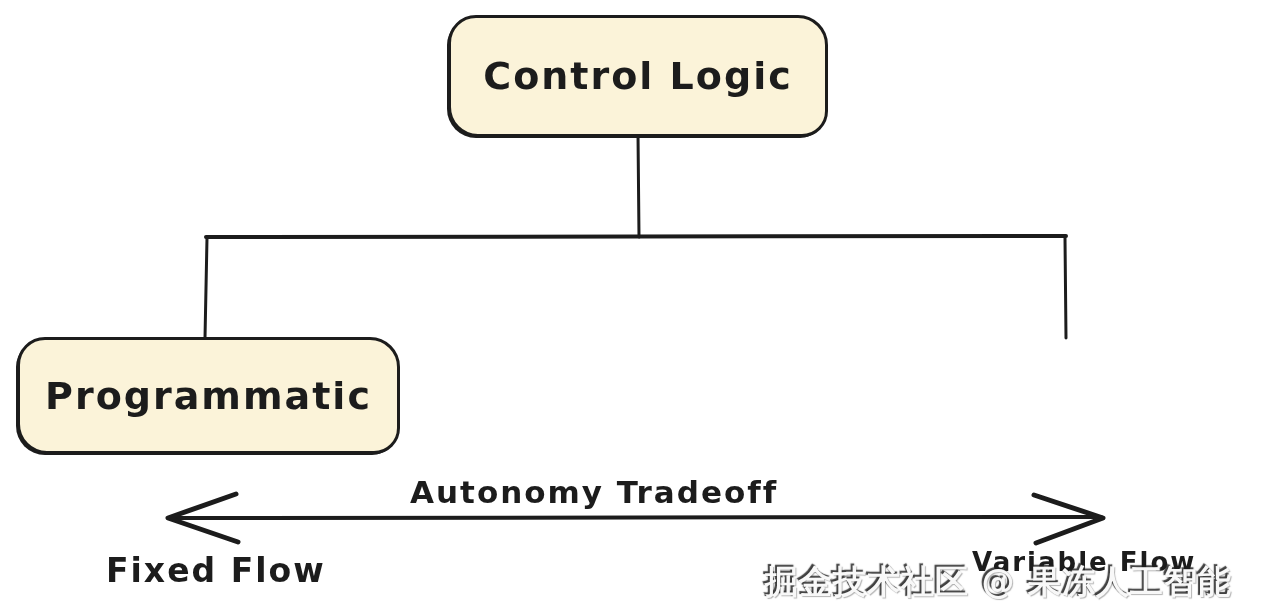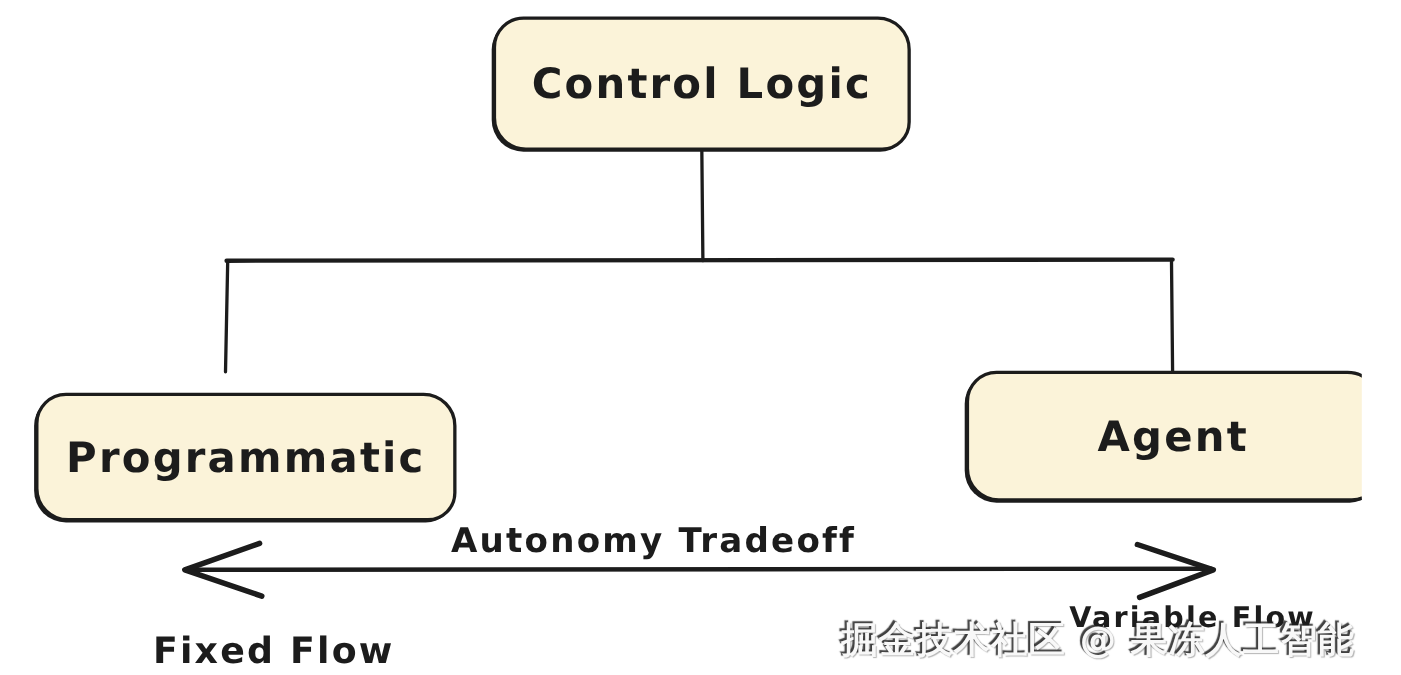--- a/index.html
+++ b/index.html
@@ -32,40 +32,39 @@
     display: flex;
     align-items: center;
     justify-content: center;
     color: var(--stroke, #1c1c1c);
     font-weight: bold;
     font-size: 38px;
     letter-spacing: 2px;
     white-space: nowrap;
   }
   .node-control  { left: 448px; top: 15px;  width: 374px; height: 116px; }
-  .node-left     { left: 32px;  top: 337px; width: 377px; height: 111px; margin-top: 20px; }
+  .node-left     { left: 17px;  top: 337px; width: 377px; height: 111px; }
   .node-right    { left: 878px; top: 337px; width: 371px; height: 113px; }
 
   .float-label {
     position: absolute;
     color: var(--stroke, #1c1c1c);
     font-weight: bold;
     white-space: nowrap;
     z-index: 2;
     letter-spacing: 2px;
   }
   .label-tradeoff {
     left: 410px; top: 474px;
     width: 500px;
     font-size: 31px;
   }
   .label-fixed {
-    left: 106px; top: 572px;
+    left: 106px; top: 551px;
     font-size: 33px;
-    margin-left: 33px;
   }
   .label-variable {
     left: 972px; top: 547px;
     font-size: 26px;
     z-index: 2;
   }
   .watermark {
     position: absolute;
     right: 6px; top: 560px;
     z-index: 3;
@@ -96,23 +95,20 @@
   </svg>
 
   <div class="node node-control">
     <span>Control Logic</span>
   </div>
 
   <div class="node node-left">
     <span>Programmatic</span>
   </div>
 
-  <div class="node node-right">
-    <span>Agent</span>
-  </div>
 
   <div class="float-label label-tradeoff">Autonomy Tradeoff</div>
 
   <div class="float-label label-fixed">Fixed Flow</div>
 
   <div class="float-label label-variable">Variable Flow</div>
 
   <div class="watermark">掘金技术社区 @ 果冻人工智能</div>
 
 </div>

